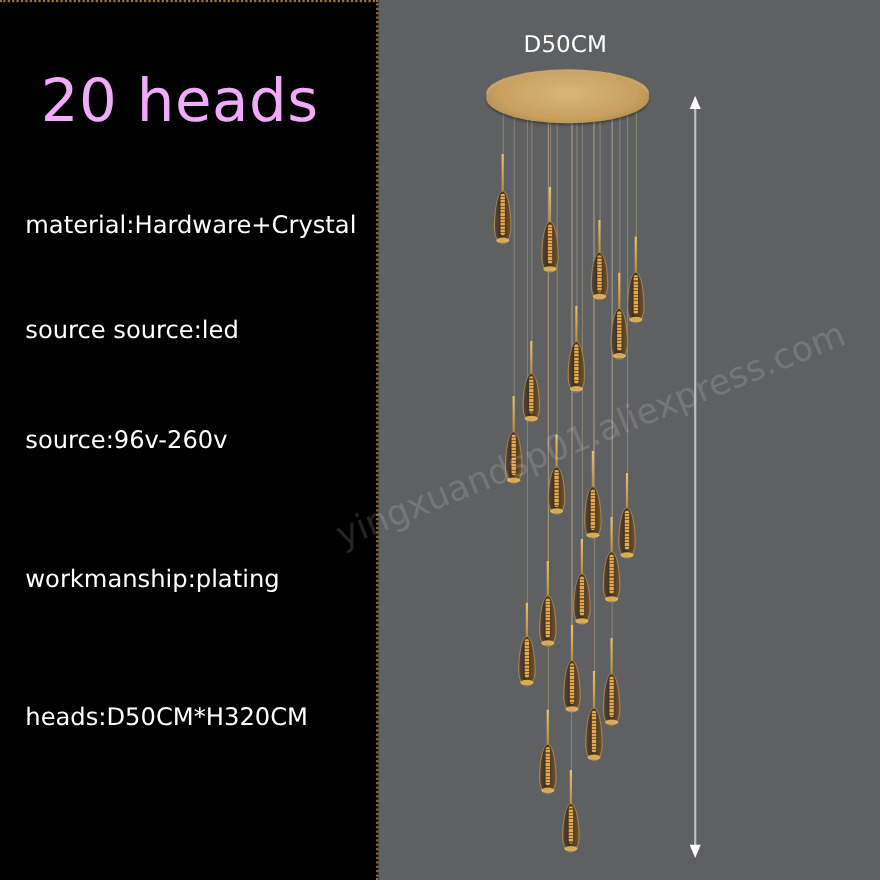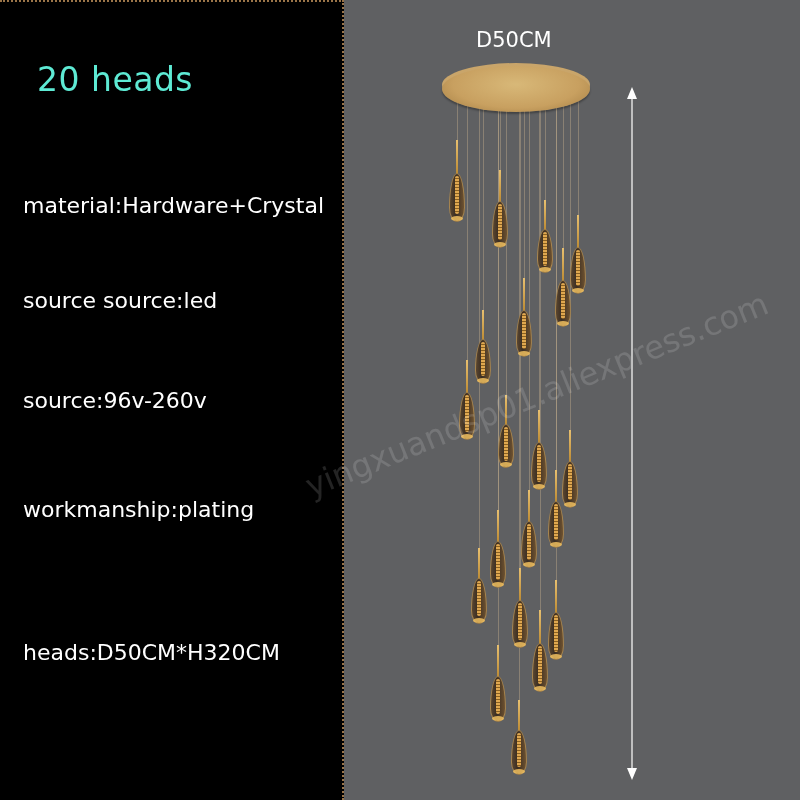--- a/index.html
+++ b/index.html
@@ -1,18 +1,18 @@
 <!DOCTYPE html>
 <html><head>
 <meta charset="utf-8">
 <style>
   html, body { margin:0; padding:0; }
   body { width:800px; height:800px; position:relative; overflow:hidden; background:#5f6062; font-family:"DejaVu Sans", sans-serif; }
   .left-panel { position:absolute; left:0; top:0; width:344px; height:800px; background:#000; border-top:2px dotted #9a7448; border-right:2px dotted #9a7448; box-sizing:border-box; }
-  .title { position:absolute; left:37px; top:60px; font-size:33px; color:#5eead4; letter-spacing:0.5px; white-space:nowrap; }
+  .title { position:absolute; left:37px; top:60px; font-size:54px; color:#f0abfc; letter-spacing:0.5px; white-space:nowrap; }
   .spec { position:absolute; left:23px; font-size:22px; color:#fff; white-space:nowrap; }
   .right-panel { position:absolute; left:344px; top:0; width:456px; height:800px; }
   .dim-top { position:absolute; left:476px; top:28px; font-size:21px; color:#fff; white-space:nowrap; }
   .dim-right { position:absolute; left:640px; top:386px; width:140px; text-align:center; font-size:21px; line-height:25px; color:#fff; }
   .arrow-line { position:absolute; left:631px; top:96px; width:2px; height:676px; background:#bfbfbf; }
   .arrow-up { position:absolute; left:627px; top:87px; width:0; height:0; border-left:5px solid transparent; border-right:5px solid transparent; border-bottom:12px solid #fff; }
   .arrow-down { position:absolute; left:627px; top:768px; width:0; height:0; border-left:5px solid transparent; border-right:5px solid transparent; border-top:12px solid #fff; }
   .canopy { position:absolute; left:442px; top:66px; width:148px; height:46px; border-radius:50%; background:radial-gradient(ellipse at 50% 40%, #d8b878 0%, #c8a060 60%, #a07a40 100%); box-shadow:0 2px 2px rgba(0,0,0,0.3); }
   .canopy-rim { position:absolute; left:442px; top:63px; width:148px; height:44px; border-radius:50%; background:#c9a56a; }
   .watermark { position:absolute; left:300px; top:470px; font-size:32px; color:rgba(255,255,255,0.14); transform:rotate(-22deg); transform-origin:left top; white-space:nowrap; }
@@ -24,21 +24,21 @@
 </style>
 </head>
 <body>
 
 <div class="left-panel">
 </div>
 <div class="title">20 heads</div>
 <div class="spec" style="top:193px">material:Hardware+Crystal</div>
 <div class="spec" style="top:288px">source source:led</div>
 <div class="spec" style="top:388px">source:96v-260v</div>
-<div class="spec" style="top:497px">workmanship:plating</div>
+<div class="spec" style="top:515px">workmanship:plating</div>
 <div class="spec" style="top:640px">heads:D50CM*H320CM</div>
 
 <div class="right-panel"></div>
 
 <div class="dim-top">D50CM</div>
 
 <div id="wires">
     <div class="wire" style="left: 457px; top: 100px; height: 40px;"></div>
     <div class="wire" style="left: 500px; top: 100px; height: 70px;"></div>
     <div class="wire" style="left: 545px; top: 100px; height: 100px;"></div>

